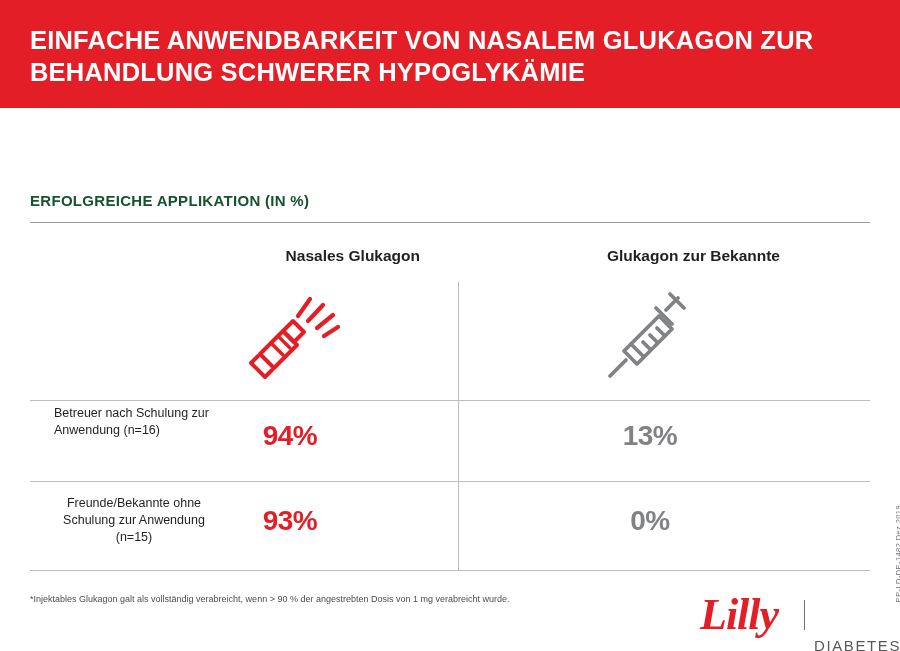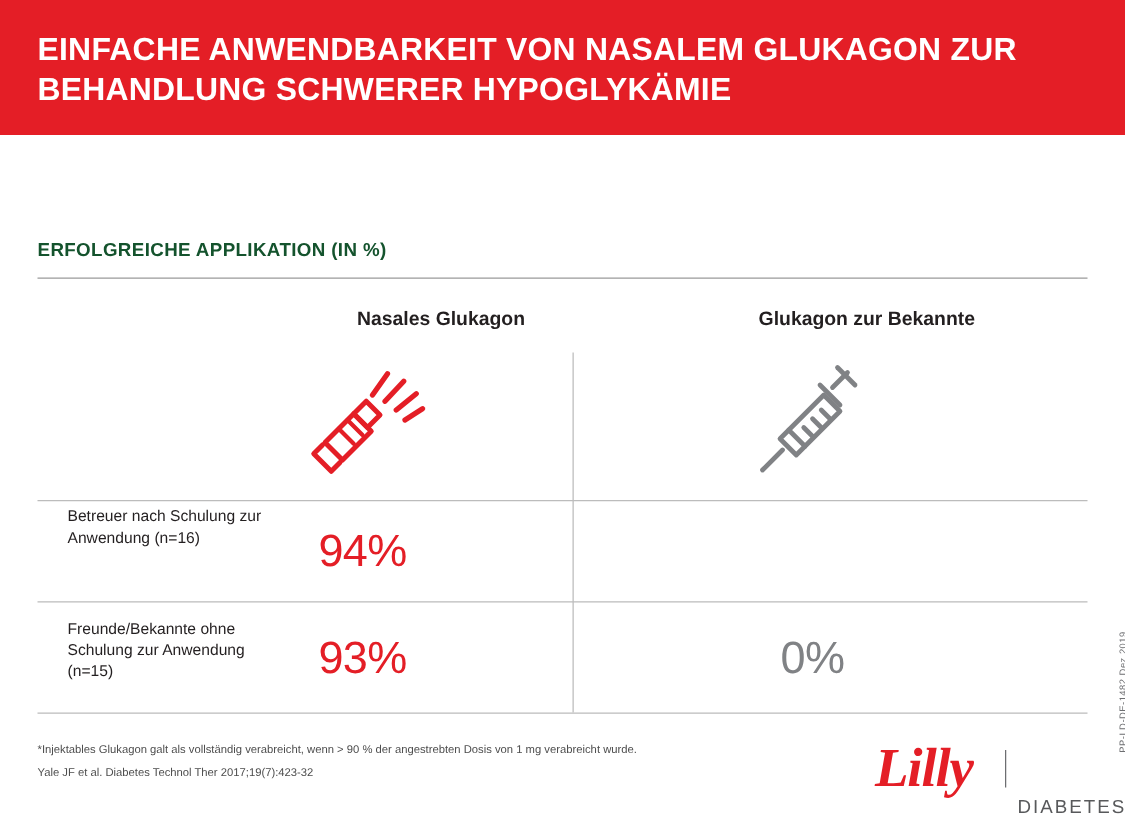--- a/index.html
+++ b/index.html
@@ -113,26 +113,26 @@
   .row-label {
     position: absolute;
     left: 30px;
     width: 160px;
     font-size: 12.5px;
     line-height: 17px;
     color: #231f20;
     margin-left: 24px;
   }
   .row-label-1 { top: 405px; }
-  .row-label-2 { top: 495px; }
+  .row-label-2 { top: 495px; text-align: center; }
 
   .value {
     position: absolute;
-    font-size: 36px;
-    font-weight: normal;
+    font-size: 28px;
+    font-weight: bold;
     text-align: center;
     letter-spacing: -0.5px;
   }
   .value-red  { color: #e41e26; }
   .value-gray { color: #808285; }
   .v-r1c1 { left: 160px; top: 420px; width: 260px; }
   .v-r1c2 { left: 520px; top: 420px; width: 260px; }
   .v-r2c1 { left: 160px; top: 505px; width: 260px; }
   .v-r2c2 { left: 520px; top: 505px; width: 260px; }
 
@@ -265,28 +265,28 @@
 
         <path d="M31 54 L24 61 L37 74 L44 67"></path>
 
         <line x1="26" y1="70" x2="10" y2="86"></line>
       </g>
     </svg>
   </div>
 
   <div class="row-label row-label-1">Betreuer nach Schulung zur Anwendung (n=16)</div>
   <div class="value value-red v-r1c1">94%</div>
+  <div class="value value-gray v-r1c2">13%</div>
 
   <div class="row-label row-label-2">Freunde/Bekannte ohne Schulung zur Anwendung (n=15)</div>
   <div class="value value-red v-r2c1">93%</div>
   <div class="value value-gray v-r2c2">0%</div>
 
   <div class="footnotes">
     <div>*Injektables Glukagon galt als vollständig verabreicht, wenn &gt; 90 % der angestrebten Dosis von 1 mg verabreicht wurde.</div>
-    <div class="ref">Yale JF et al. Diabetes Technol Ther 2017;19(7):423-32</div>
   </div>
 
   <div class="logo">
     <div class="logo-lilly">Lilly</div>
     <div class="logo-divider"></div>
     <div class="logo-diabetes">DIABETES</div>
   </div>
 
   <div class="side-code">PP-LD-DE-1482 Dez 2019</div>
 

